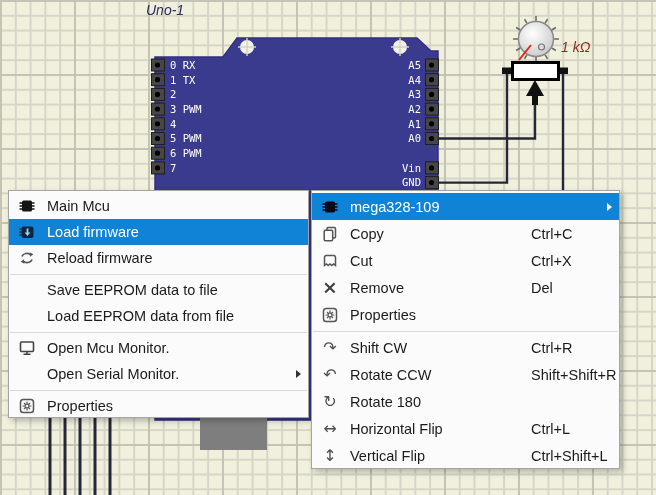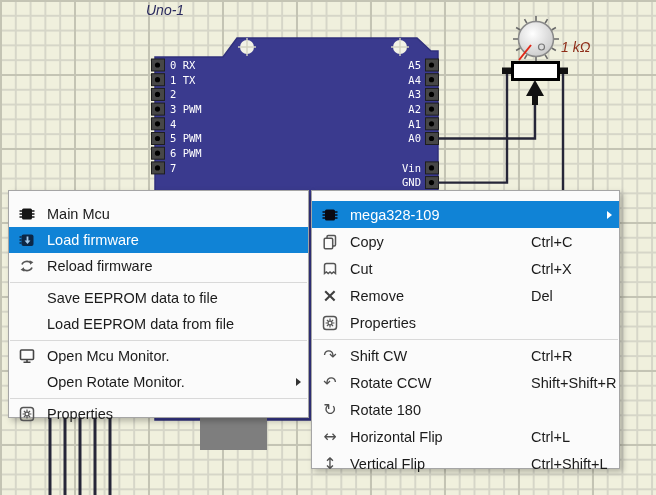--- a/index.html
+++ b/index.html
@@ -14,21 +14,21 @@
     background-size:74px 74px,74px 74px,14.8px 14.8px,14.8px 14.8px;
     font-family:"Liberation Sans",sans-serif;
   }
   #scene{position:absolute;left:0;top:0;z-index:1;}
   .float-label{position:absolute;z-index:2;white-space:nowrap;font-style:italic;}
   #board-title{left:146px;top:2px;font-size:14px;color:#2a2a5e;}
   #pot-value{left:561px;top:39px;font-size:14px;color:#8e2c17;}
 
   .menu{
     position:absolute;z-index:10;background:#fbfbfb;border:1px solid #a5a5a5;
-    box-shadow:3px 3px 6px rgba(0,0,0,.25);padding:10px 0;box-sizing:border-box;
+    box-shadow:3px 3px 6px rgba(0,0,0,.25);padding:2px 0;box-sizing:border-box;
   }
   #mcu-menu{left:8px;top:190px;width:301px;height:228px;}
   #comp-menu{left:311px;top:190px;width:309px;height:279px;}
   .mi{
     display:flex;align-items:center;height:26px;padding:0 6px;
     font-size:14.5px;color:#1b1b1b;position:relative;
   }
   #comp-menu .mi{height:27px;}
   .mi.hl{background:#1083d6;color:#ffffff;}
   .ic{flex:0 0 24px;width:24px;height:19px;display:flex;align-items:center;justify-content:center;margin-right:8px;}
@@ -236,21 +236,21 @@
       <span class="ic">
         <svg width="18" height="18" viewBox="0 0 18 18" fill="none">
             <rect x="2.5" y="3" width="13" height="9.5" rx="1" stroke="#444" stroke-width="1.6"></rect>
             <path d="M9,12.5 V14.8 M5.5,15.3 H12.5" stroke="#444" stroke-width="1.6"></path>
           </svg>
       </span>
       <span class="lbl">Open Mcu Monitor.</span>
     </div>
     <div class="mi">
       <span class="ic"></span>
-      <span class="lbl">Open Rotate Monitor.</span>
+      <span class="lbl">Open Serial Monitor.</span>
       <span class="subarrow"></span>
     </div>
     <div class="sep"></div>
     <div class="mi">
       <span class="ic">
         <svg width="18" height="18" viewBox="0 0 18 18" fill="none">
             <rect x="2.5" y="2.5" width="13" height="13" rx="2.8" stroke="#555" stroke-width="1.5"></rect>
             <circle cx="9" cy="9" r="2" stroke="#555" stroke-width="1.3"></circle>
             <path d="M9,4.6 V6.3 M9,11.7 V13.4 M4.6,9 H6.3 M11.7,9 H13.4 M5.9,5.9 L7.1,7.1 M10.9,10.9 L12.1,12.1 M12.1,5.9 L10.9,7.1 M7.1,10.9 L5.9,12.1" stroke="#555" stroke-width="1.2"></path>
           </svg>

